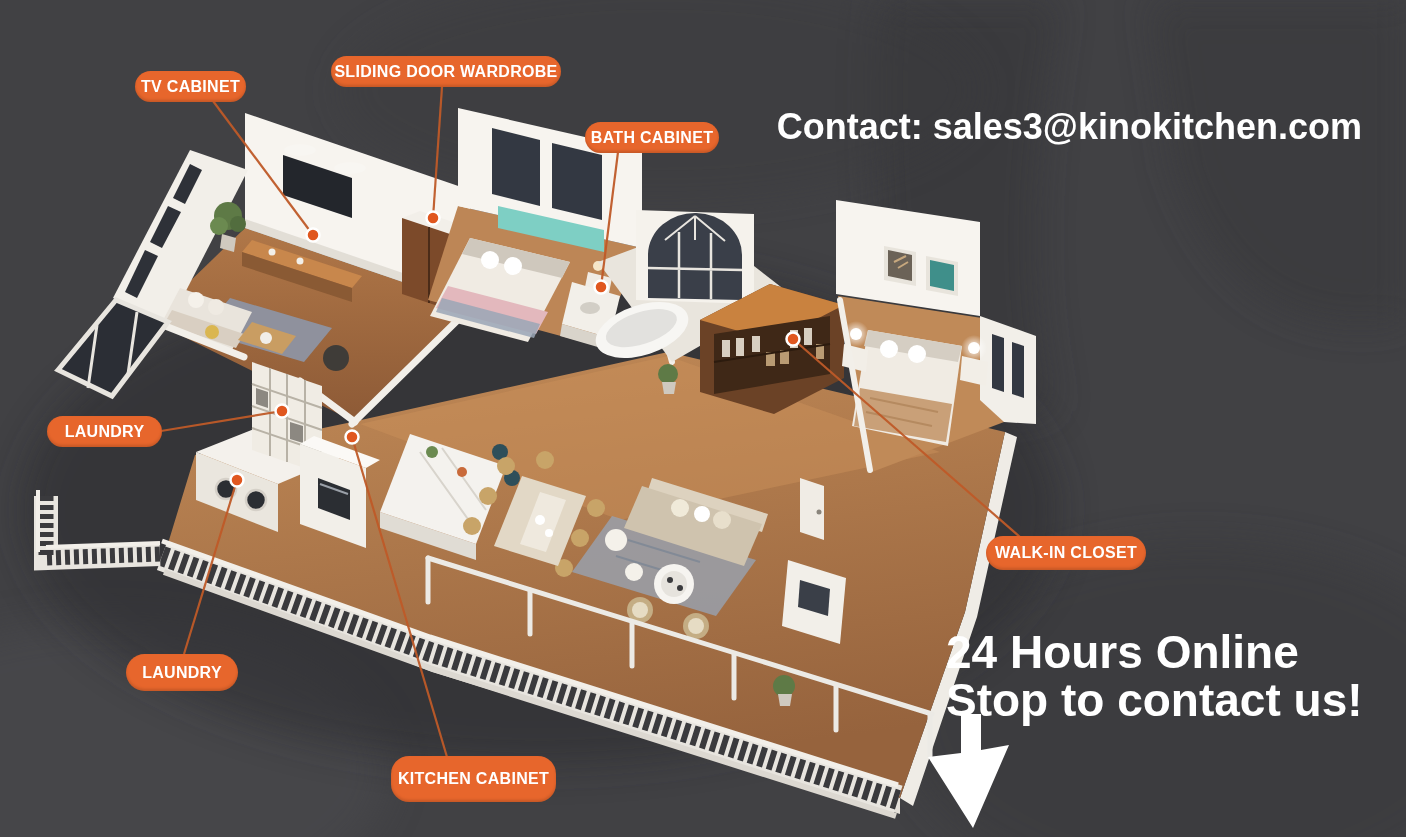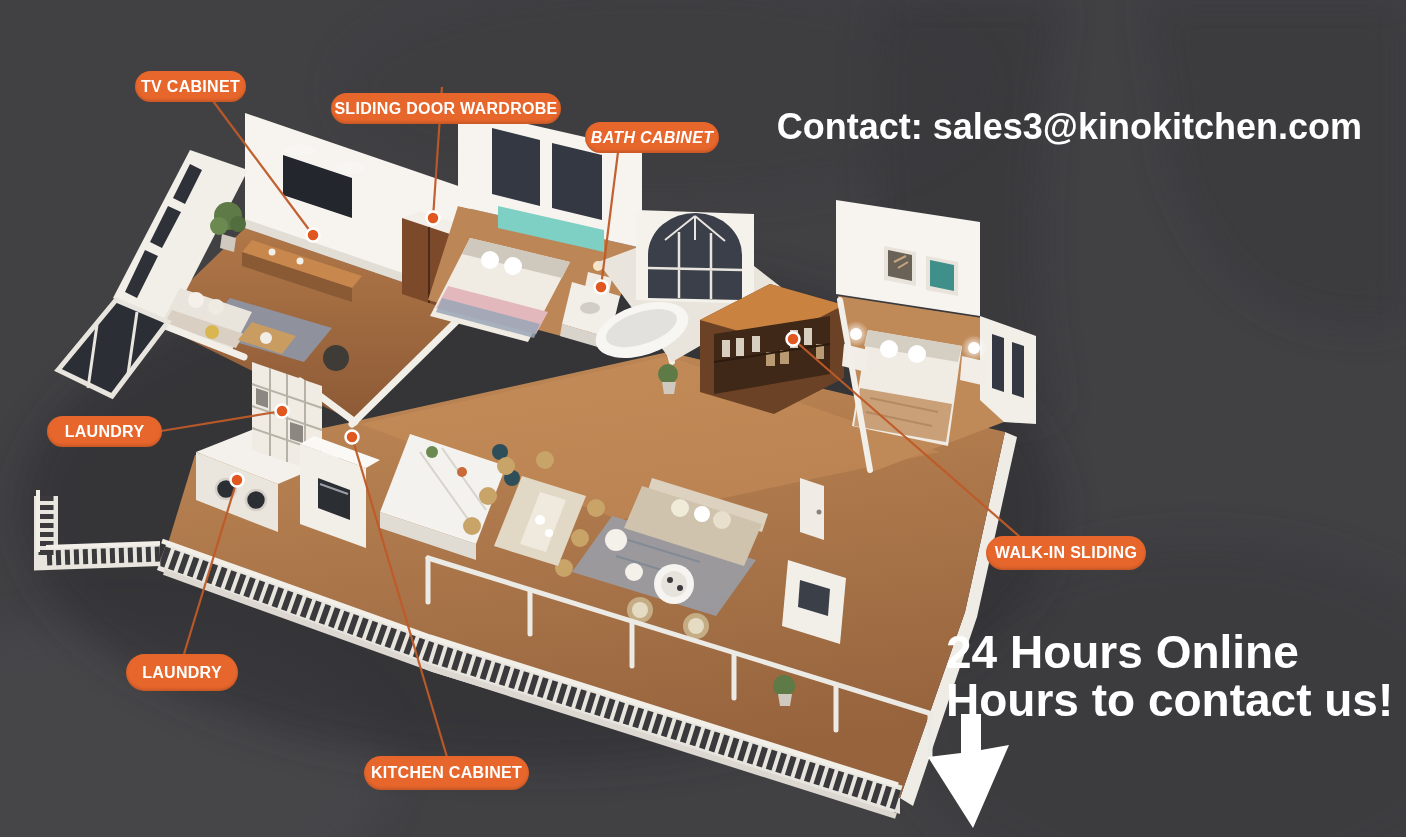--- a/index.html
+++ b/index.html
@@ -334,32 +334,32 @@
         <circle cx="352" cy="437" r="6.5"></circle>
         <circle cx="793" cy="339" r="6.5"></circle>
       </g>
     </g>
 
     <path d="M961,714 L981,714 L981,750 L1009,745 L973,828 L928,757 L961,753 Z" fill="#ffffff"></path>
   </svg>
 
   <div class="pill" style="left:135px;top:71px;width:111px;height:31px;">TV CABINET</div>
 
-  <div class="pill" style="left:331px;top:56px;width:230px;height:31px;margin-top:37px;">SLIDING DOOR WARDROBE</div>
-
-  <div class="pill" style="left:585px;top:122px;width:134px;height:31px;font-style:italic;">BATH CABINET</div>
+  <div class="pill" style="left:331px;top:56px;width:230px;height:31px;">SLIDING DOOR WARDROBE</div>
+
+  <div class="pill" style="left:585px;top:122px;width:134px;height:31px;">BATH CABINET</div>
 
   <div class="pill" style="left:47px;top:416px;width:115px;height:31px;">LAUNDRY</div>
 
   <div class="pill" style="left:126px;top:654px;width:112px;height:37px;border-radius:19px;">LAUNDRY</div>
 
-  <div class="pill" style="left:364px;top:756px;width:165px;height:34px;border-radius:18px;">KITCHEN CABINET</div>
-
-  <div class="pill" style="left:986px;top:536px;width:160px;height:34px;border-radius:18px;">WALK-IN SLIDING</div>
+  <div class="pill" style="left:391px;top:756px;width:165px;height:46px;border-radius:18px;">KITCHEN CABINET</div>
+
+  <div class="pill" style="left:986px;top:536px;width:160px;height:34px;border-radius:18px;">WALK-IN CLOSET</div>
 
   <div class="hdr-contact">Contact: sales3@kinokitchen.com</div>
 
   <div class="cta">
     <div>24 Hours Online</div>
-    <div>Hours to contact us!</div>
+    <div>Stop to contact us!</div>
   </div>
 
 </div>
 
 </body></html>

